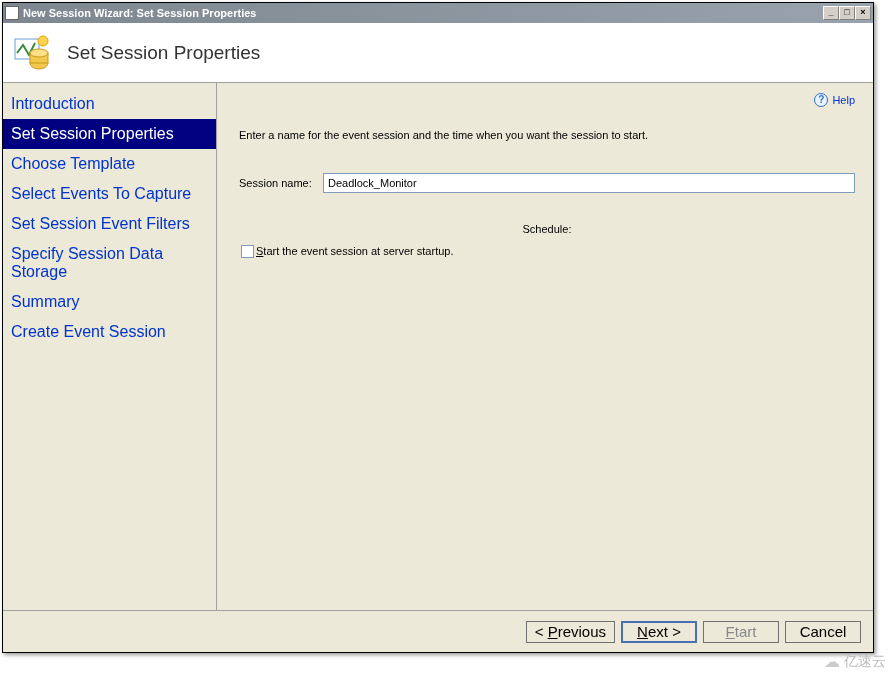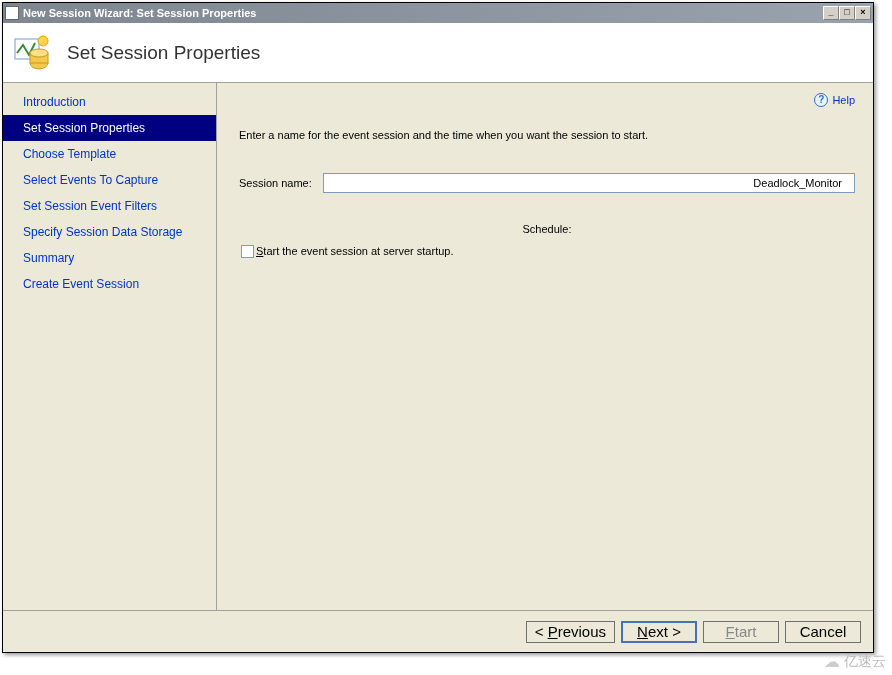--- a/index.html
+++ b/index.html
@@ -74,24 +74,24 @@
   top: 80px; left: 0; right: 0; bottom: 42px;
   display: flex;
 }
 .sidebar {
   width: 214px;
   border-right: 1px solid #a0a0a0;
   background: #ece9d8;
   padding-top: 6px;
 }
 .sidebar-item {
-  padding: 6px 8px 6px 20px;
+  padding: 6px 8px 6px 8px;
   color: #0033cc;
   cursor: pointer;
-  font-size: 12px;
+  font-size: 16px;
 }
 .sidebar-item.selected {
   background: #000080;
   color: #fff;
 }
 .main {
   flex: 1;
   padding: 12px 18px 12px 22px;
   background: #ece9d8;
   position: relative;
@@ -126,25 +126,24 @@
   margin-bottom: 30px;
 }
 .form-label {
   width: 84px;
   color: #000;
 }
 .text-input {
   flex: 1;
   height: 20px;
   border: 1px solid #7f9db9;
-  padding: 2px 12px;
+  padding: 2px 4px;
   font-family: inherit;
   font-size: 11px;
   background:#fff;
-  text-align:right;
 }
 .schedule-label { color: #000; margin-bottom: 10px; display:block;text-align:center; }
 .check-row { display: flex; gap: 2px; padding-left: 2px; }
 .checkbox {
   width: 13px; height: 13px;
   border: 1px solid #7f9db9;
   background: #fff;
 }
 .footer {
   position: absolute;

